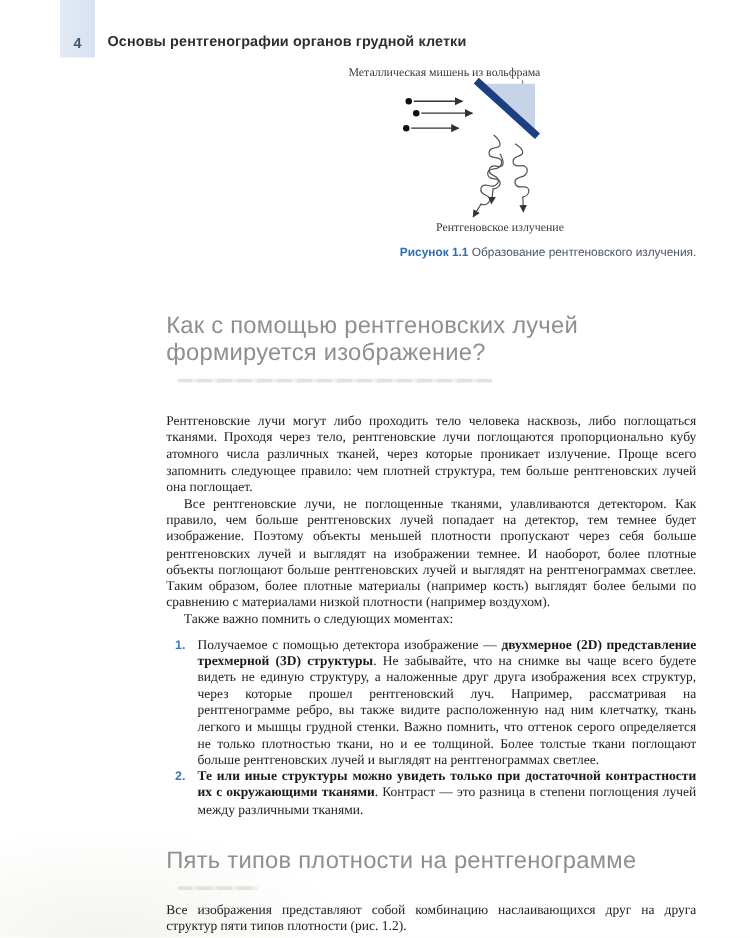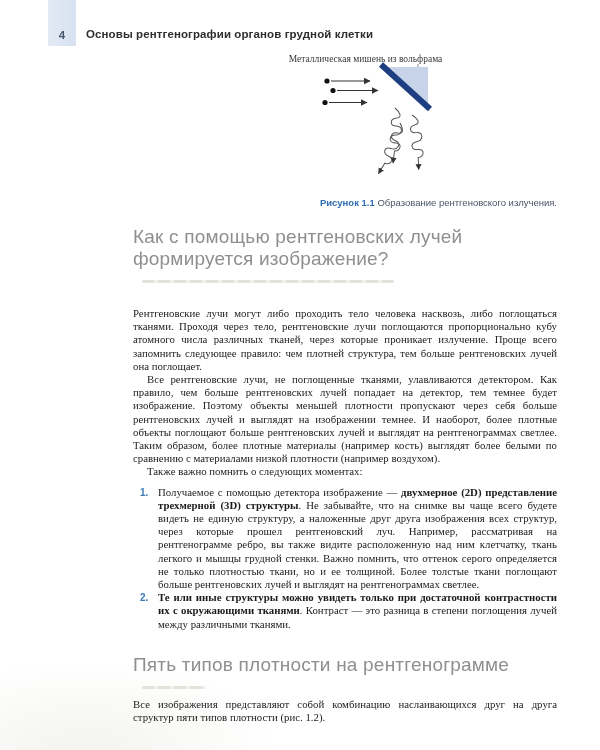--- a/index.html
+++ b/index.html
@@ -10,30 +10,30 @@
   
   .pagenum-strip{position:absolute;left:48px;top:0;width:28px;height:46px;
     background:linear-gradient(90deg,#e3eaf5,#d7e1f0);display:flex;align-items:flex-end;justify-content:center;}
   .pagenum{font-size:11.5px;font-weight:bold;color:#44566e;padding-bottom:5px;}
   .header-title{position:absolute;left:86px;top:28px;font-size:11.5px;font-weight:bold;color:#2e2e2e;letter-spacing:.1px;}
   
   .content{position:absolute;left:133px;top:54px;width:424px;}
   
   .figure{position:relative;height:140px;}
   .fig-label{position:absolute;font-family:"Liberation Serif",serif;font-size:9.5px;color:#3a3a3a;}
-  .fig-label-target{left:100px;top:0;width:265px;text-align:center;}
+  .fig-label-target{left:90px;top:0;width:265px;text-align:center;}
   .fig-label-electrons{left:60px;top:24px;width:148px;text-align:right;line-height:11px;}
   .fig-label-radiation{left:142px;top:124px;width:250px;text-align:center;}
   .fig-svg{position:absolute;left:0;top:0;}
   
   .caption{margin-top:3px;font-size:9.5px;color:#4a5566;text-align:right;}
   .caption b{color:#2f6eb4;}
   
   h2.sec{font-weight:400;font-size:19px;line-height:22px;color:#8f8f8f;margin:0;letter-spacing:.2px;}
-  h2.sec1{margin-top:18px;}
+  h2.sec1{margin-top:42px;}
   h2.sec2{margin-top:23px;}
   .h-rule{display:inline-block;vertical-align:middle;height:3px;margin-left:9px;border-radius:2px;
     background:repeating-linear-gradient(90deg,#deded8 0 12px,#efede8 12px 16px);opacity:.85;}
   .h-rule.r1{width:252px;}
   .h-rule.r2{width:64px;}
   
   .body-text{font-family:"Liberation Serif",serif;font-size:10.8px;line-height:13.2px;color:#222;text-align:justify;}
   p.bp{margin:0;}
   p.bp.first{margin-top:15px;}
   p.bp.indent{text-indent:14px;font-family:Liberation Serif, serif;}
@@ -79,20 +79,21 @@
           <line x1="196" y1="48.5" x2="234" y2="48.5" marker-end="url(#arr)"></line>
         </g>
 
         <g fill="none" stroke="#555" stroke-width="1">
           <path transform="translate(267,69) rotate(22)" d="M0,0 c5,4 8,9 2,10 c-7,1 -7,8 0,8 c8,0 6,9 -1,9 c-7,1 -6,8 1,8 c7,0 5,8 -1,8 l-2,12" marker-end="url(#arr)"></path>
           <path transform="translate(262,54) rotate(2)" d="M0,0 c5,4 8,9 2,10 c-7,1 -7,8 0,8 c8,0 6,9 -1,9 c-7,1 -6,8 1,8 c7,0 5,8 -1,8 l-1,12" marker-end="url(#arr)"></path>
           <path transform="translate(279,61) rotate(-7)" d="M0,0 c5,4 8,9 2,10 c-7,1 -7,8 0,8 c8,0 6,9 -1,9 c-7,1 -6,8 1,8 c7,0 5,8 -1,8 l-1,12" marker-end="url(#arr)"></path>
         </g>
       </svg>
       <div class="fig-label fig-label-target">Металлическая мишень из вольфрама</div>
+      <div class="fig-label fig-label-radiation">Рентгеновское излучение</div>
     </div>
 
     <div class="caption">
       <b>Рисунок 1.1</b>
       <span>Образование рентгеновского излучения.</span>
     </div>
 
     <h2 class="sec sec1">
       <span>Как с помощью рентгеновских лучей формируется изображение?</span>
       <span class="h-rule r1"></span>

